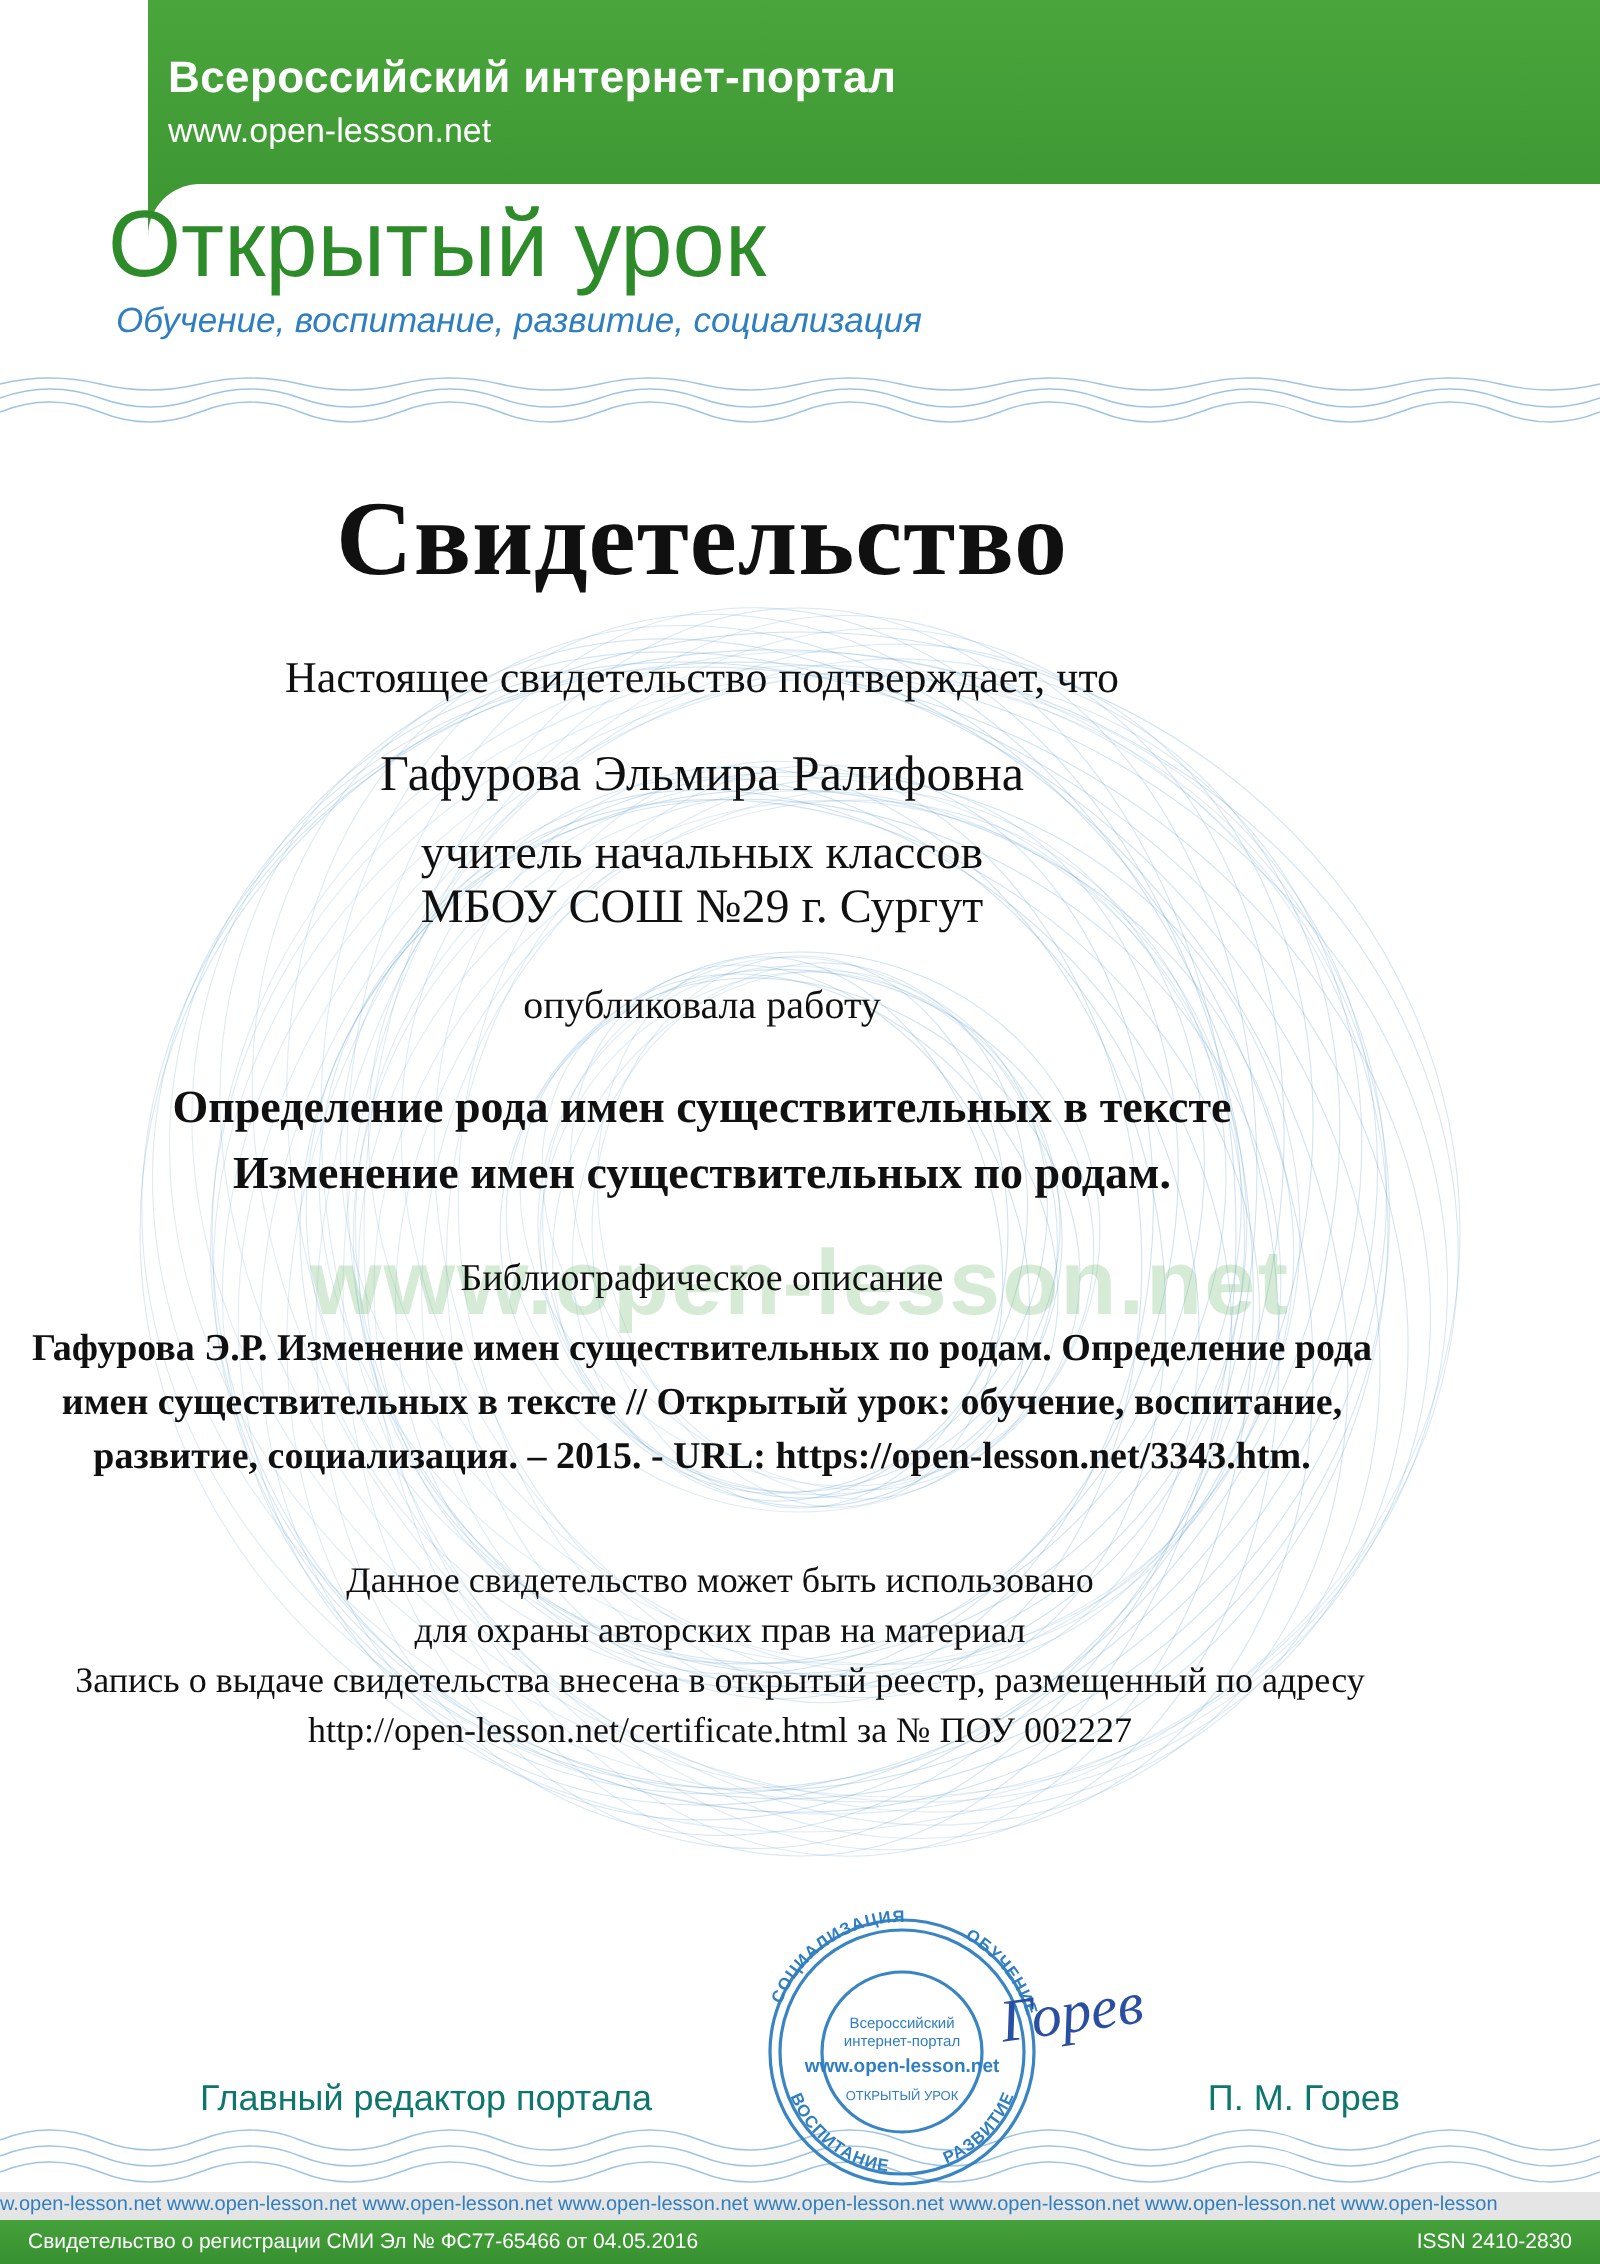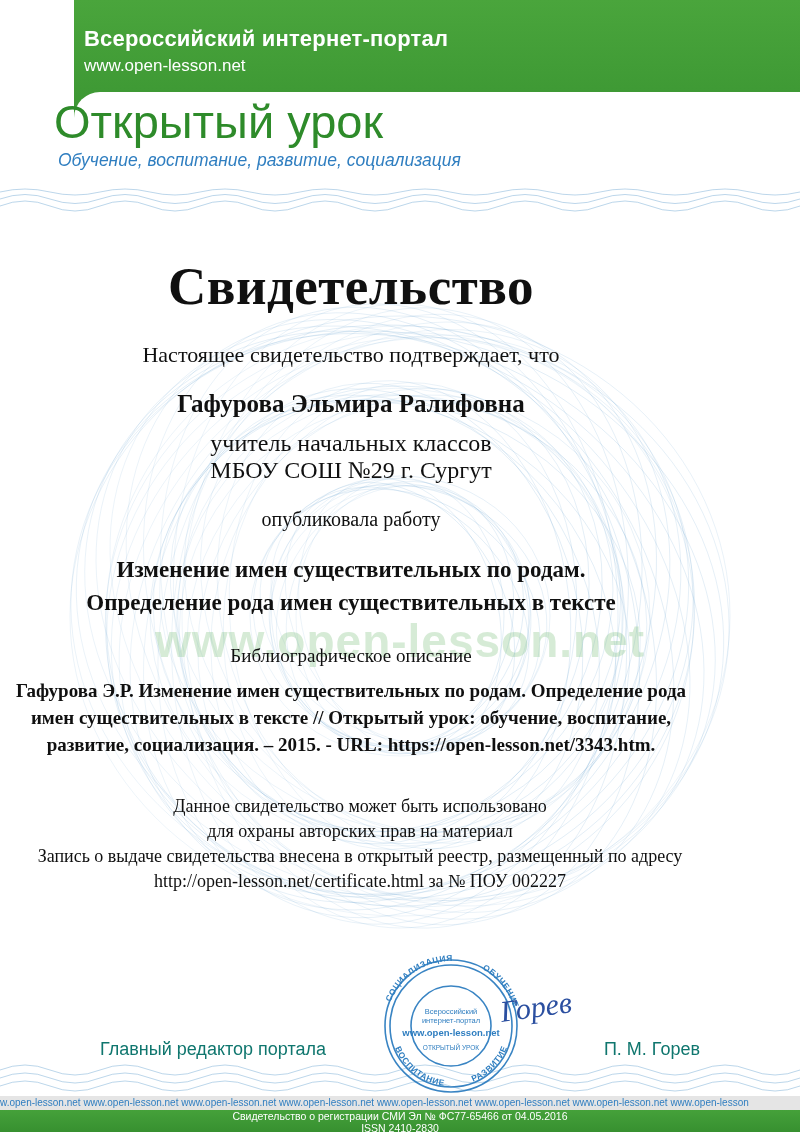--- a/index.html
+++ b/index.html
@@ -73,30 +73,30 @@
     display: flex; align-items: center; justify-content: center;
     font-family: "Liberation Sans", sans-serif;
     font-size: 46px; font-weight: bold;
     color: rgba(120,190,120,0.30);
     letter-spacing: 1px;
     pointer-events: none;
   }
 
   
   .content {
-    position: absolute; left: 0; top: 16px; width: 702px; height: 910px;
+    position: absolute; left: 0; top: 0; width: 702px; height: 910px;
     text-align: center;
     color: #101010;
   }
   .cert-heading {
     margin-top: 54px;
     font-size: 53px; font-weight: bold; letter-spacing: .5px;
   }
   .line-confirms { margin-top: 26px; font-size: 22px; }
-  .recipient { margin-top: 22px; font-size: 25px; font-weight: bold; }
+  .recipient { margin-top: 22px; font-size: 25px; font-weight: normal; }
   .role { margin-top: 12px; font-size: 24px; line-height: 27px; }
   .published { margin-top: 24px; font-size: 20px; }
   .work-title {
     margin: 22px auto 0; width: 700px;
     font-size: 23px; font-weight: bold; line-height: 33px;
   }
   .biblio-label { margin-top: 26px; font-size: 19px; }
   .biblio {
     margin: 10px auto 0; width: 680px;
     font-size: 19px; font-weight: bold; line-height: 27px;
@@ -141,21 +141,20 @@
   }
   .footer-bar {
     position: absolute; left: 0; top: 1110px; width: 800px; height: 22px;
     background: #3f9c35;
     background: linear-gradient(180deg,#45a13a 0%, #379030 100%);
     color: #ffffff;
     font-family: "Liberation Sans", sans-serif;
     font-size: 10.5px;
     display: flex; align-items: center; justify-content: space-between;
     padding: 0 14px;
-    flex-direction: column;
   }
 </style>
 </head>
 <body>
 
 <div class="page">
 
   <div class="header">
     <div class="header-left-strip"></div>
     <div class="header-texts">
@@ -341,22 +340,22 @@
     <div class="content">
       <div class="cert-heading">Свидетельство</div>
       <div class="line-confirms">Настоящее свидетельство подтверждает, что</div>
       <div class="recipient">Гафурова Эльмира Ралифовна</div>
       <div class="role">
         <div>учитель начальных классов</div>
         <div>МБОУ СОШ №29 г. Сургут</div>
       </div>
       <div class="published">опубликовала работу</div>
       <div class="work-title">
+        <div>Определение рода имен существительных в тексте</div>
         <div>Изменение имен существительных по родам.</div>
-        <div>Определение рода имен существительных в тексте</div>
       </div>
       <div class="biblio-label">Библиографическое описание</div>
       <div class="biblio">
         <div>Гафурова Э.Р. Изменение имен существительных по родам. Определение рода</div>
         <div>имен существительных в тексте // Открытый урок: обучение, воспитание,</div>
         <div>развитие, социализация. – 2015. - URL: https://open-lesson.net/3343.htm.</div>
       </div>
       <div class="note">
         <div>Данное свидетельство может быть использовано</div>
         <div>для охраны авторских прав на материал</div>

